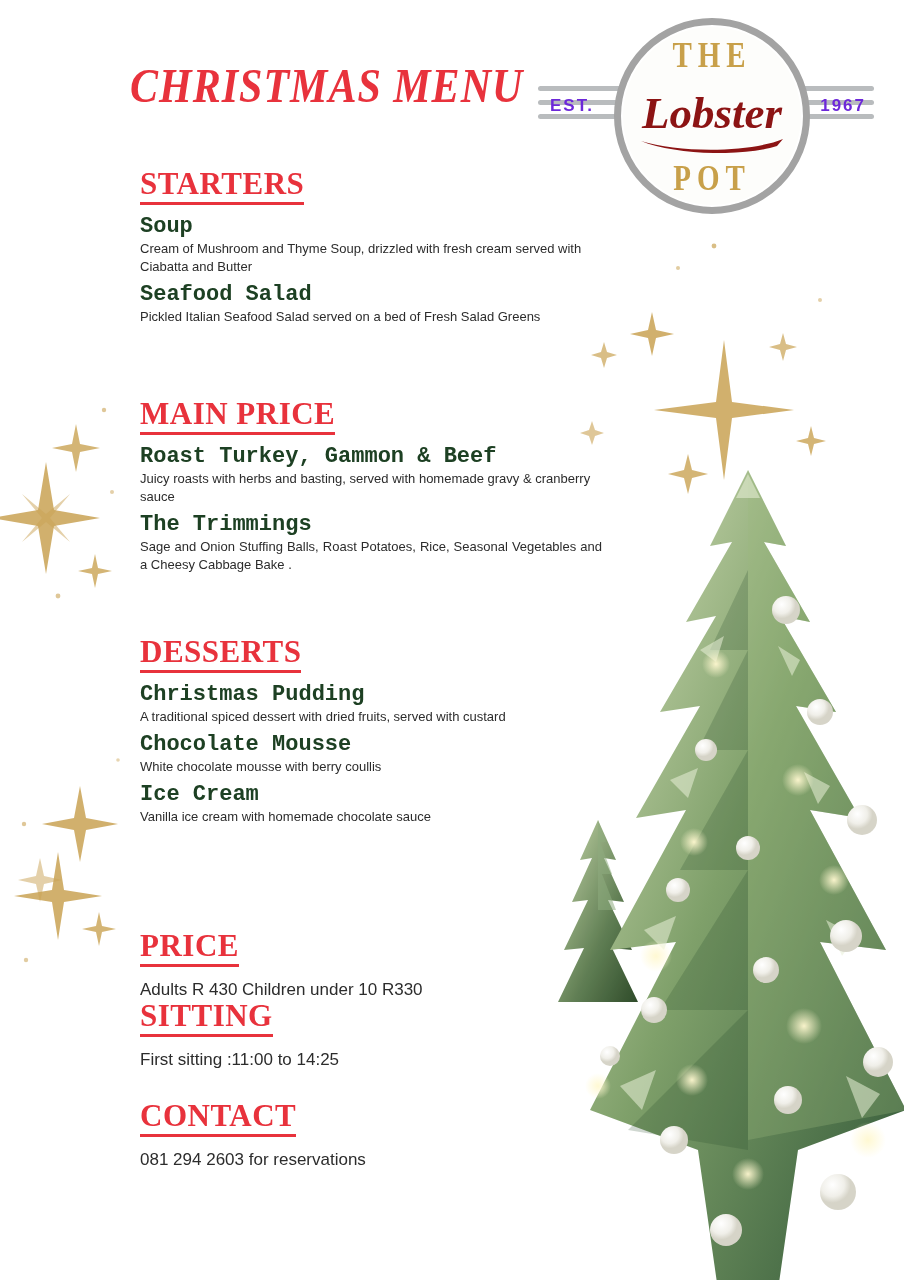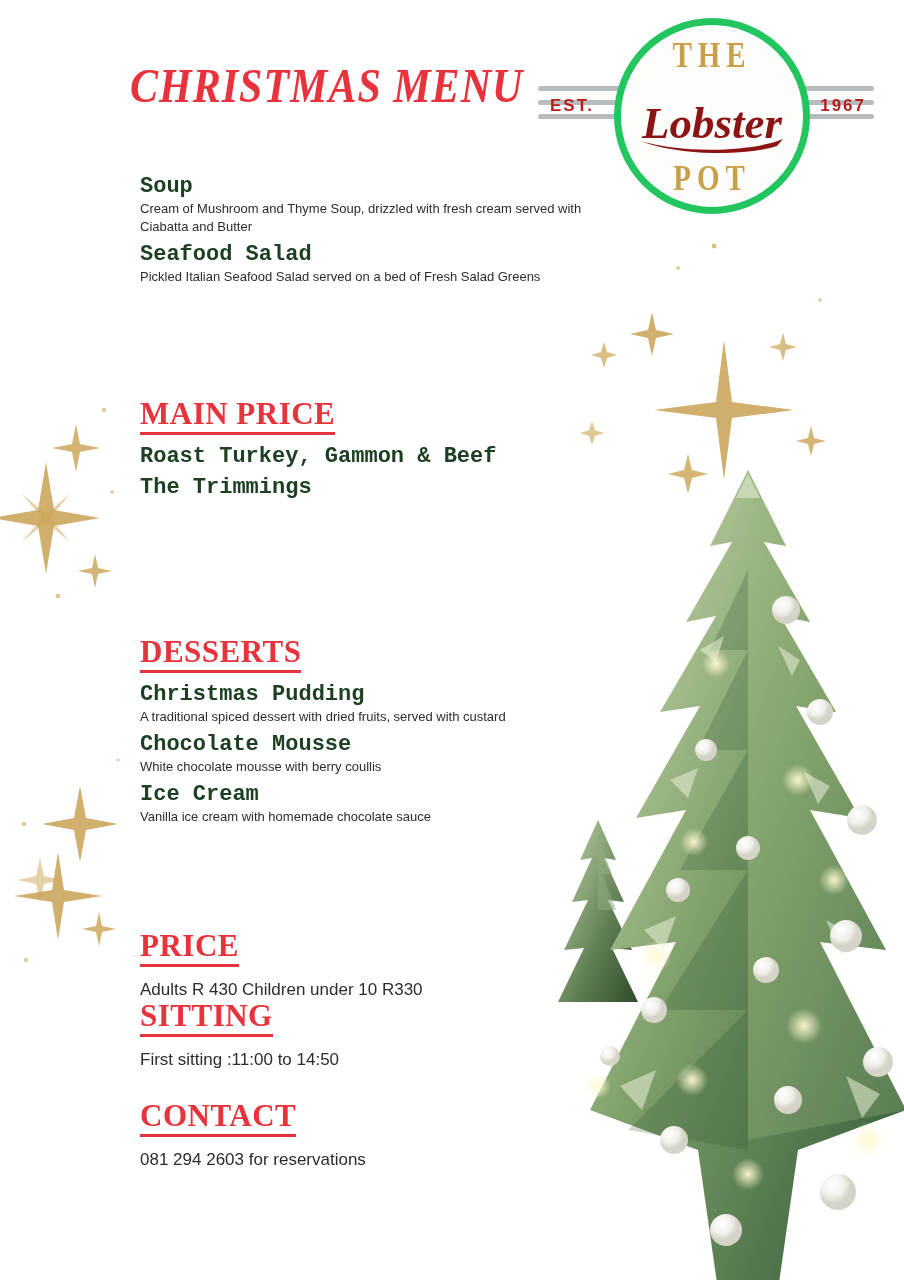--- a/index.html
+++ b/index.html
@@ -50,51 +50,51 @@
   .logo-bars .r2 { right: 2px; top: 20px; width: 96px; }
   .logo-bars .r3 { right: 2px; top: 34px; width: 96px; }
 
   .logo-est, .logo-year {
     position: absolute;
     top: 78px;
     font-family: "Liberation Sans", sans-serif;
     font-weight: bold;
     font-size: 17px;
     letter-spacing: 2px;
-    color: #b91c1c;
+    color: #6d28d9;
   }
   .logo-est { left: 14px; }
   .logo-year { right: 10px; }
 
   .logo-circle {
     position: absolute;
     left: 78px;
     top: 0;
     width: 182px;
     height: 182px;
     border-radius: 50%;
     background: #fdfdfb;
-    border: 7px solid #22c55e;
+    border: 7px solid #a3a3a3;
     box-shadow: 0 0 0 2px #ffffff inset;
   }
   .logo-the, .logo-pot {
     position: absolute;
     left: 0;
     width: 100%;
     text-align: center;
     color: #c8a04a;
     font-family: "Liberation Serif", serif;
     font-weight: bold;
     letter-spacing: 6px;
   }
   .logo-the { top: 14px; font-size: 29px; transform: scaleY(1.25); }
   .logo-pot { bottom: 12px; font-size: 29px; transform: scaleY(1.25); }
   .logo-lobster {
     position: absolute;
-    top: 72px;
+    top: 62px;
     left: 0;
     width: 100%;
     text-align: center;
     color: #8c1414;
     font-family: "Liberation Serif", serif;
     font-style: italic;
     font-weight: bold;
     font-size: 45px;
     text-shadow: 1px 1px 0 #ffffff;
   }
@@ -329,50 +329,53 @@
     <circle cx="300" cy="724" r="16" fill="url(#glow)"></circle>
     <circle cx="150" cy="636" r="13" fill="url(#glow)"></circle>
   </g>
 </svg>
 
 <div class="menu">
 
   <div class="title">CHRISTMAS MENU</div>
 
   <div class="section" id="sec-starters">
+    <div class="section-head">STARTERS</div>
     <div class="item-name">Soup</div>
     <div class="item-desc">Cream of Mushroom and Thyme Soup, drizzled with fresh cream served with Ciabatta and Butter</div>
     <div class="item-name">Seafood Salad</div>
     <div class="item-desc">Pickled Italian Seafood Salad served on a bed of Fresh Salad Greens</div>
   </div>
 
   <div class="section" id="sec-main">
     <div class="section-head">MAIN PRICE</div>
     <div class="item-name">Roast Turkey, Gammon &amp; Beef</div>
+    <div class="item-desc">Juicy roasts with herbs and basting, served with homemade gravy &amp; cranberry sauce</div>
     <div class="item-name">The Trimmings</div>
+    <div class="item-desc justify">Sage and Onion Stuffing Balls, Roast Potatoes, Rice, Seasonal Vegetables and a Cheesy Cabbage Bake .</div>
   </div>
 
   <div class="section" id="sec-desserts">
     <div class="section-head">DESSERTS</div>
     <div class="item-name">Christmas Pudding</div>
     <div class="item-desc justify">A traditional spiced dessert with dried fruits, served with custard</div>
     <div class="item-name">Chocolate Mousse</div>
     <div class="item-desc">White chocolate mousse with berry coullis</div>
     <div class="item-name">Ice Cream</div>
     <div class="item-desc">Vanilla ice cream with homemade chocolate sauce</div>
   </div>
 
   <div class="section" id="sec-price">
     <div class="section-head">PRICE</div>
     <div class="plain-line">Adults R 430  Children under 10 R330</div>
   </div>
 
   <div class="section" id="sec-sitting">
     <div class="section-head">SITTING</div>
-    <div class="plain-line">First sitting      :11:00 to 14:50</div>
+    <div class="plain-line">First sitting      :11:00 to 14:25</div>
   </div>
 
   <div class="section" id="sec-contact">
     <div class="section-head">CONTACT</div>
     <div class="plain-line">081 294 2603 for reservations</div>
   </div>
 
 </div>
 
 </body></html>

